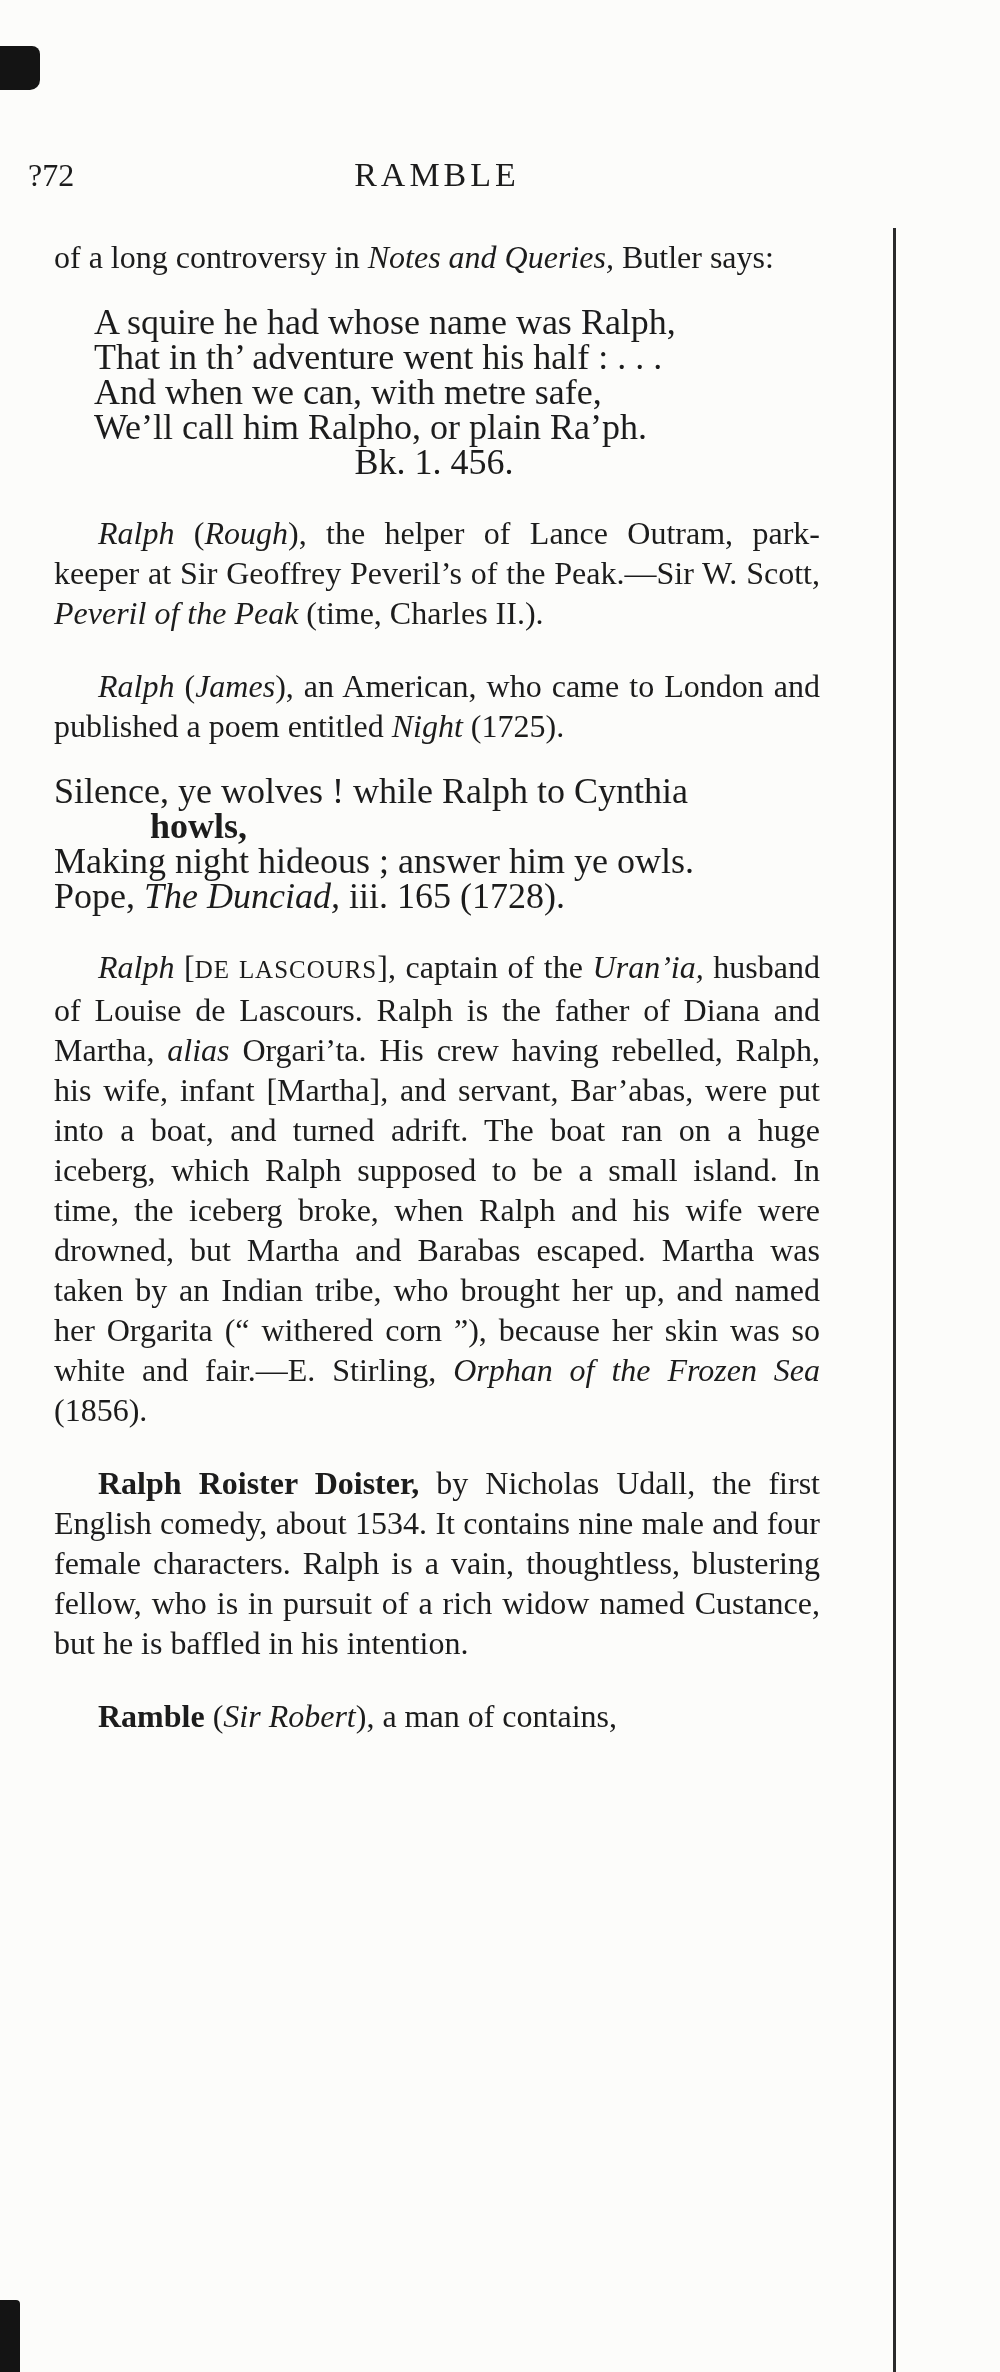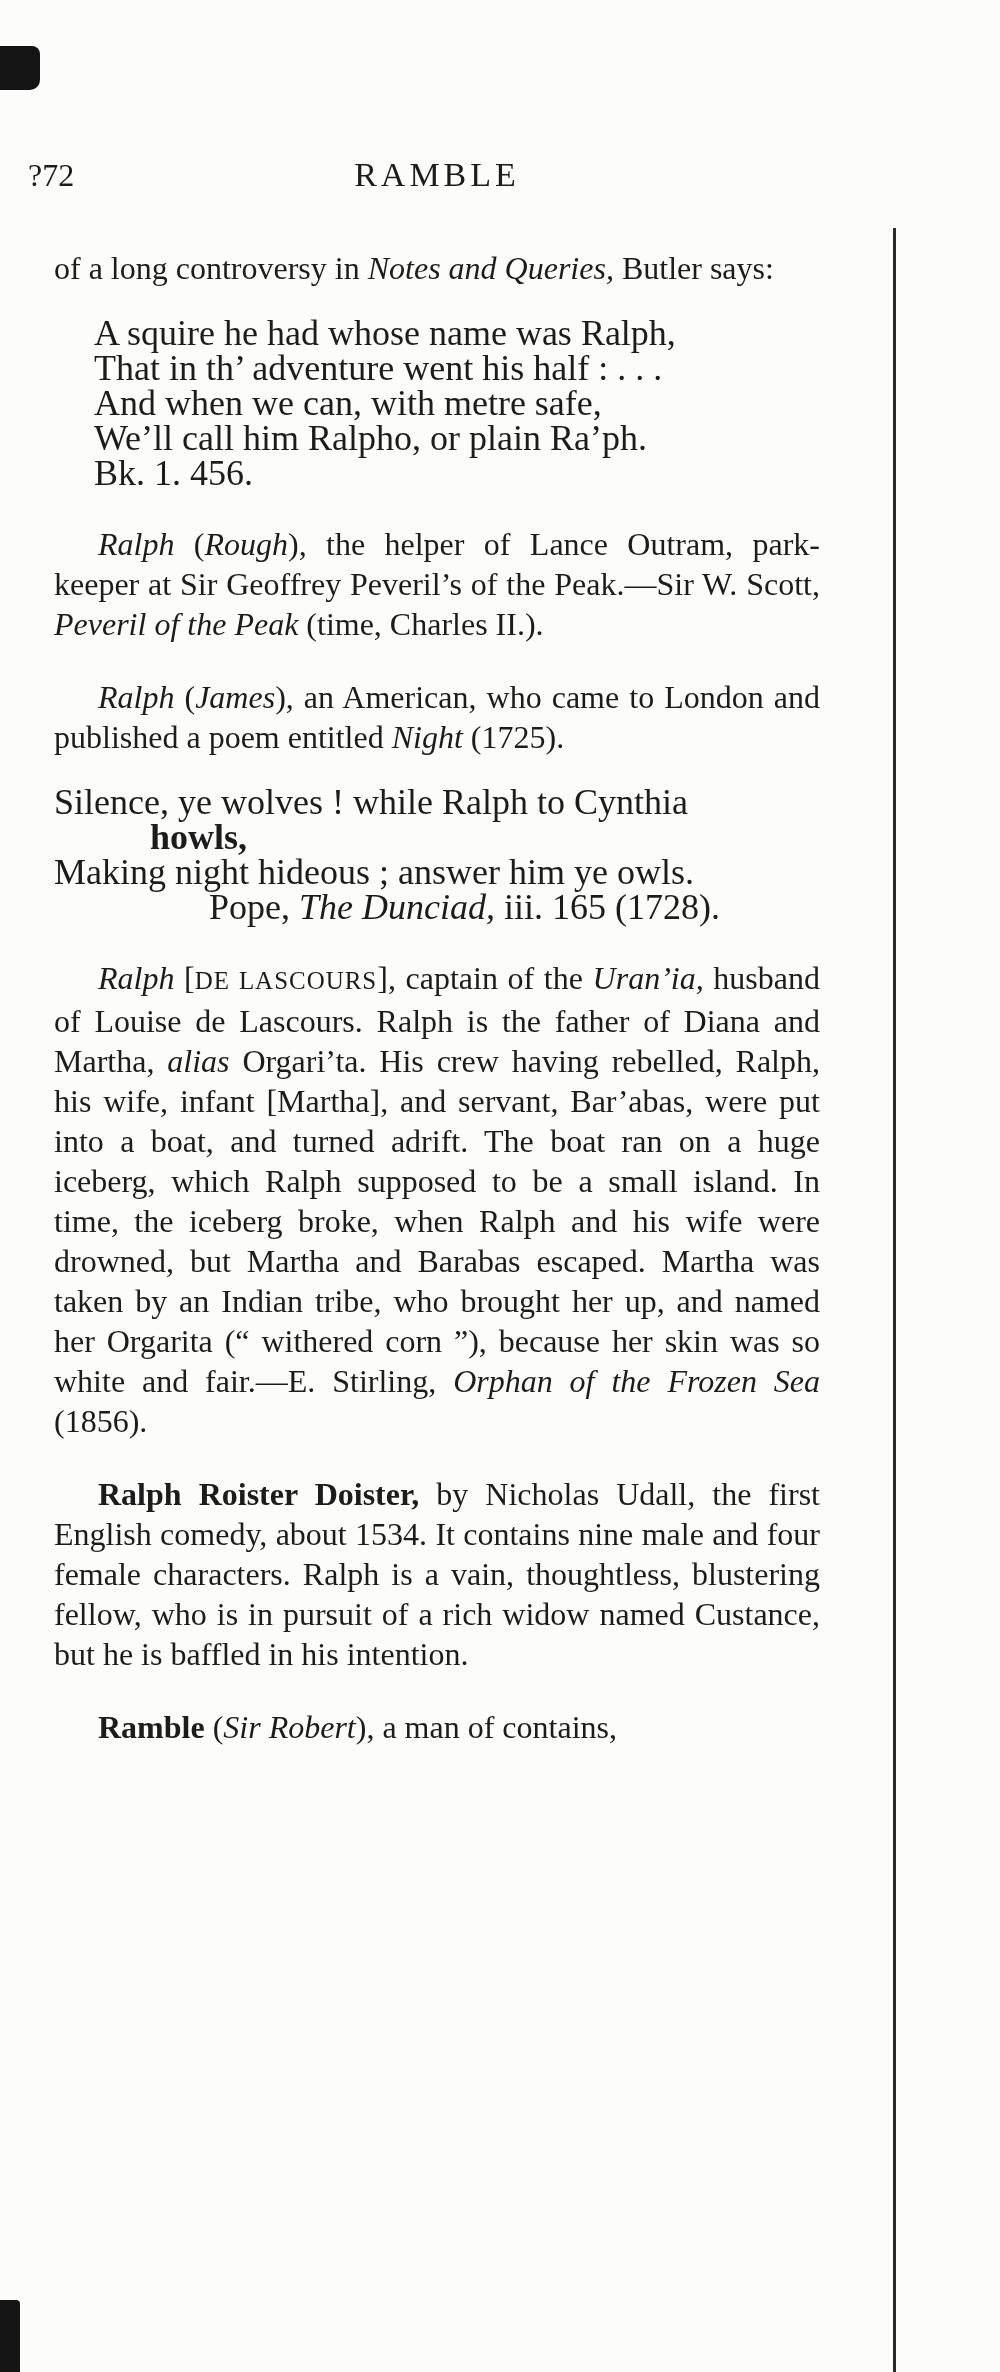--- a/index.html
+++ b/index.html
@@ -51,42 +51,42 @@
   .page-num {
     position: absolute;
     left: -26px; top: 1px;
     letter-spacing: 0;
     font-size: 32px;
     text-align: right;
   }
   
   .text-column {
     position: absolute;
-    left: 54px; top: 248px;
+    left: 54px; top: 237px;
     width: 766px;
     font-size: 32px;
     line-height: 40px;
     text-align: justify;
   }
   .para { margin: 0; }
   .noindent { text-indent: 0; margin-top: 0; }
   .entry { text-indent: 44px; margin-top: 33px; }
   .i { font-style: italic; }
   .b { font-weight: bold; }
   .sc { font-size: 0.78em; letter-spacing: 1px; }
   .verse {
     font-size: 36px;
     line-height: 35px;
     margin: 28px 0;
     text-align: left;
   }
   .verse-indent { padding-left: 40px; }
   .hang { padding-left: 96px; font-weight: bold; }
-  .vattr-right { text-align: left; padding-right: 46px; }
-  .vattr-center { text-align: right; padding-right: 100px; }
+  .vattr-right { text-align: center; padding-right: 46px; }
+  .vattr-center { text-align: left; padding-right: 100px; }
 </style>
 </head>
 <body>
 
 <div class="page">
 
   <div class="artifact-top-left"></div>
   <div class="artifact-bottom-left"></div>
   <div class="page-edge-rule"></div>
 

